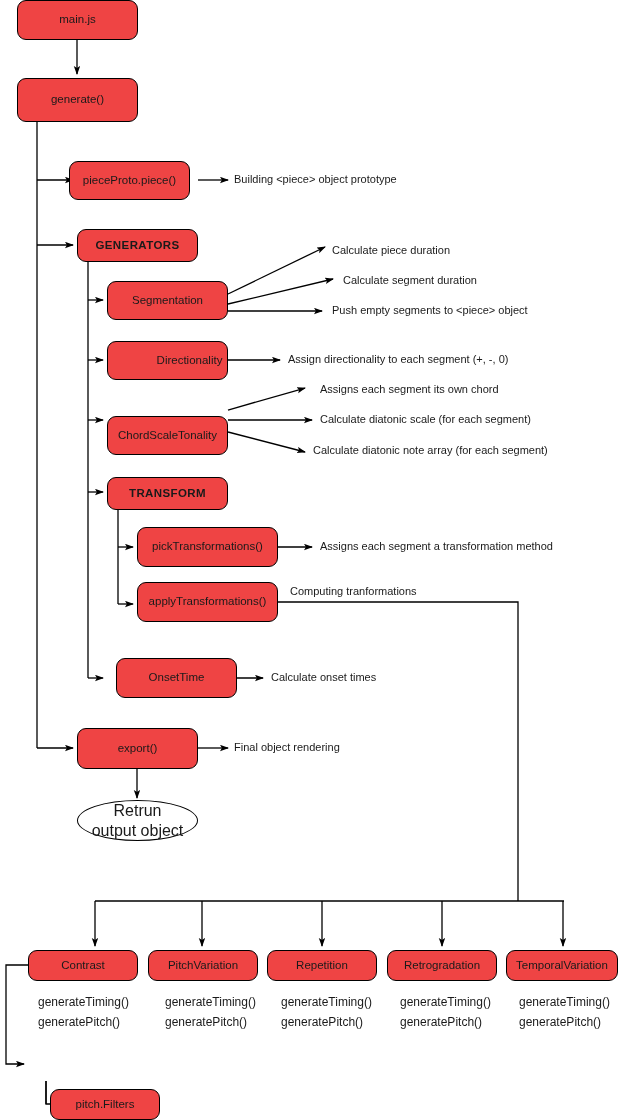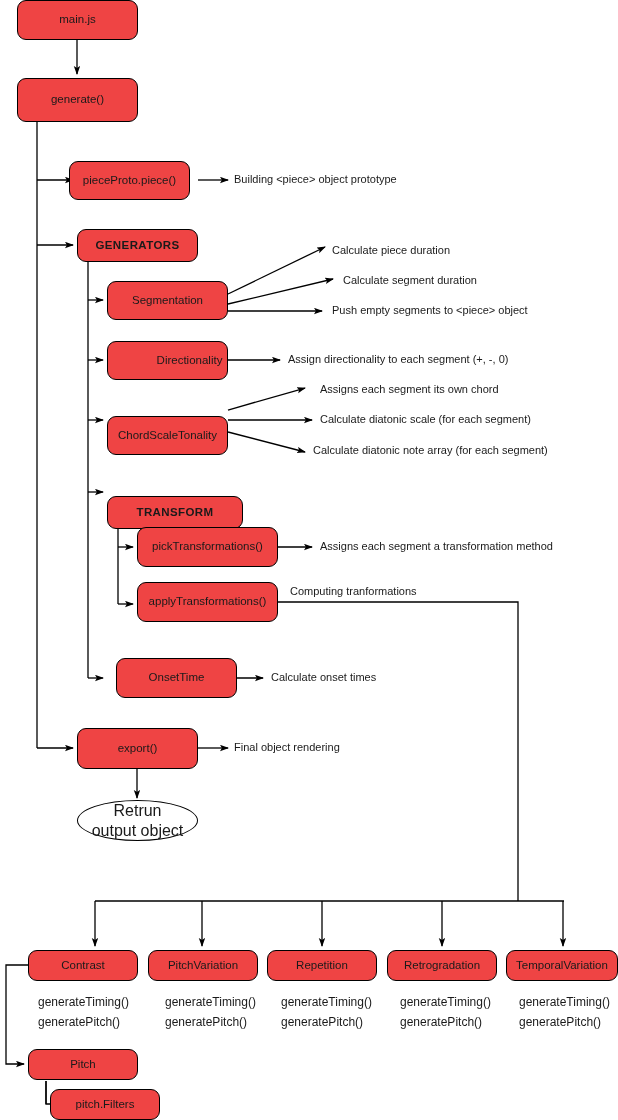--- a/index.html
+++ b/index.html
@@ -93,21 +93,21 @@
   <div class="node" style="left:69px;top:161px;width:121px;height:39px;">pieceProto.piece()</div>
 
   <div class="node bold" style="left:77px;top:229px;width:121px;height:33px;text-align:right;">GENERATORS</div>
 
   <div class="node" style="left:107px;top:281px;width:121px;height:39px;">Segmentation</div>
 
   <div class="node" style="left:107px;top:341px;width:121px;height:39px;padding-left:44px;">Directionality</div>
 
   <div class="node" style="left:107px;top:416px;width:121px;height:39px;">ChordScaleTonality</div>
 
-  <div class="node bold" style="left:107px;top:477px;width:136px;height:33px;margin-top:19px;">TRANSFORM</div>
+  <div class="node bold" style="left:107px;top:477px;width:121px;height:33px;">TRANSFORM</div>
 
   <div class="node" style="left:137px;top:527px;width:141px;height:40px;">pickTransformations()</div>
 
   <div class="node" style="left:137px;top:582px;width:141px;height:40px;">applyTransformations()</div>
 
   <div class="node" style="left:116px;top:658px;width:121px;height:40px;">OnsetTime</div>
 
   <div class="node" style="left:77px;top:728px;width:121px;height:41px;">export()</div>
 
   <div class="ellipse" style="left:77px;top:800px;width:121px;height:41px;">
@@ -154,17 +154,16 @@
   <div class="sub" style="left:281px;top:1016px;">generatePitch()</div>
 
   <div class="node" style="left:387px;top:950px;width:110px;height:31px;">Retrogradation</div>
   <div class="sub" style="left:400px;top:996px;">generateTiming()</div>
   <div class="sub" style="left:400px;top:1016px;">generatePitch()</div>
 
   <div class="node" style="left:506px;top:950px;width:112px;height:31px;">TemporalVariation</div>
   <div class="sub" style="left:519px;top:996px;">generateTiming()</div>
   <div class="sub" style="left:519px;top:1016px;">generatePitch()</div>
 
-  <div class="node" style="left:28px;top:1049px;width:110px;height:31px;">Pitch</div>
 
   <div class="node" style="left:50px;top:1089px;width:110px;height:31px;">pitch.Filters</div>
 
 </div>
 
 </body></html>

